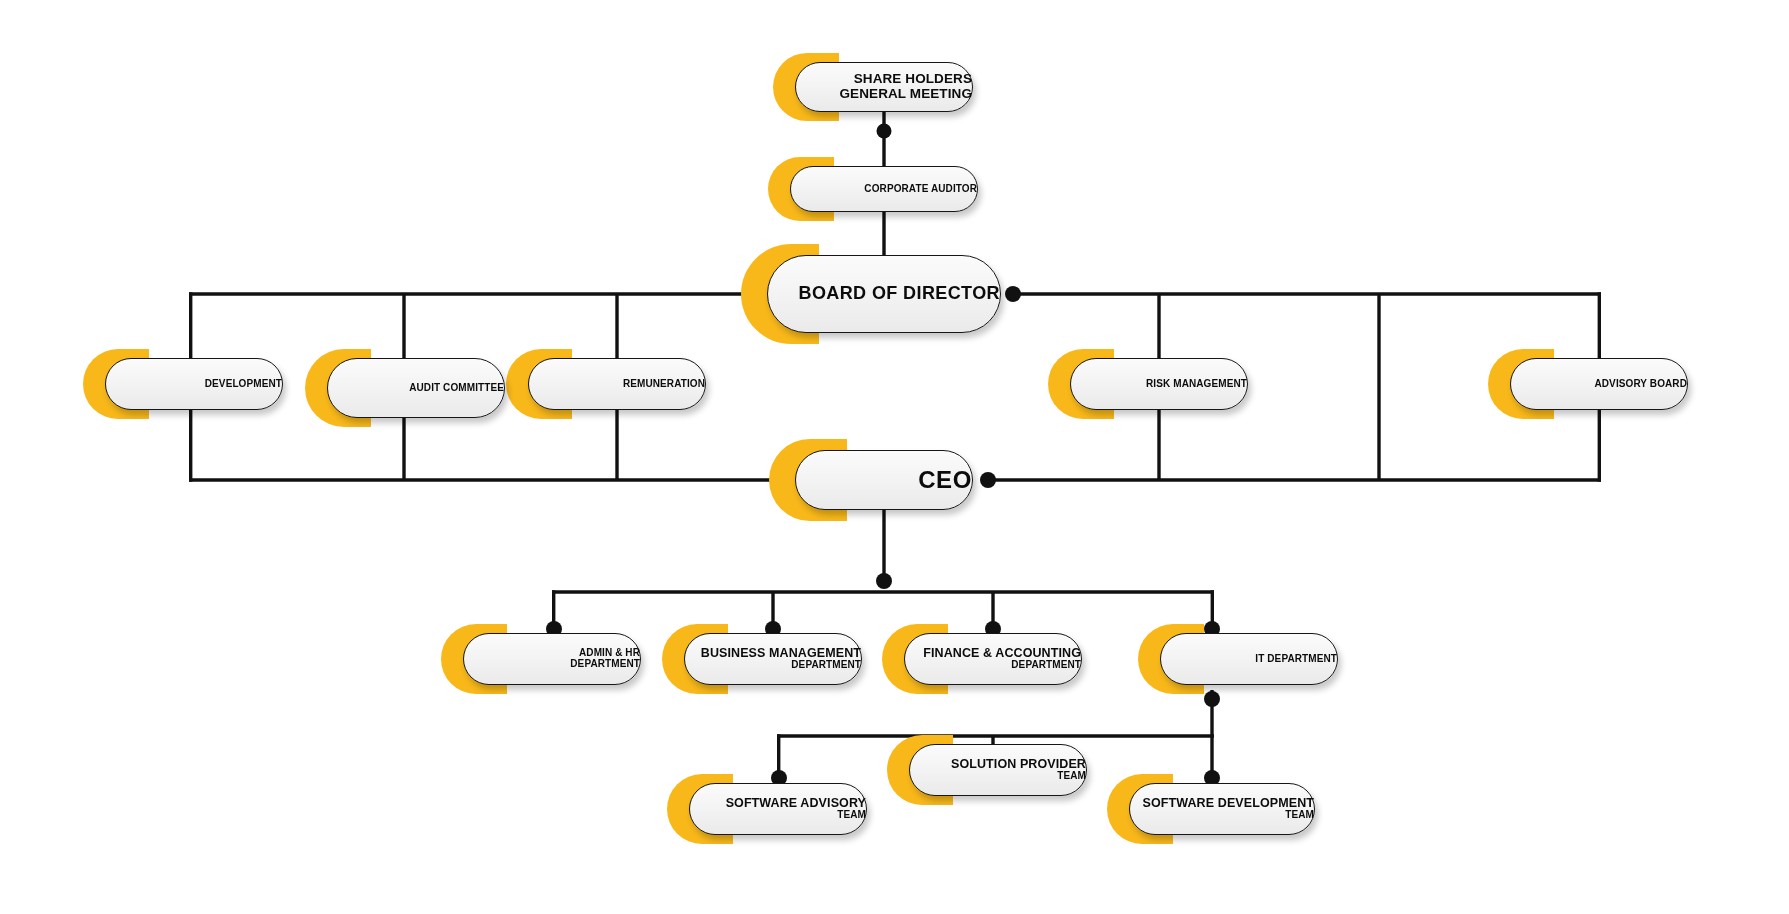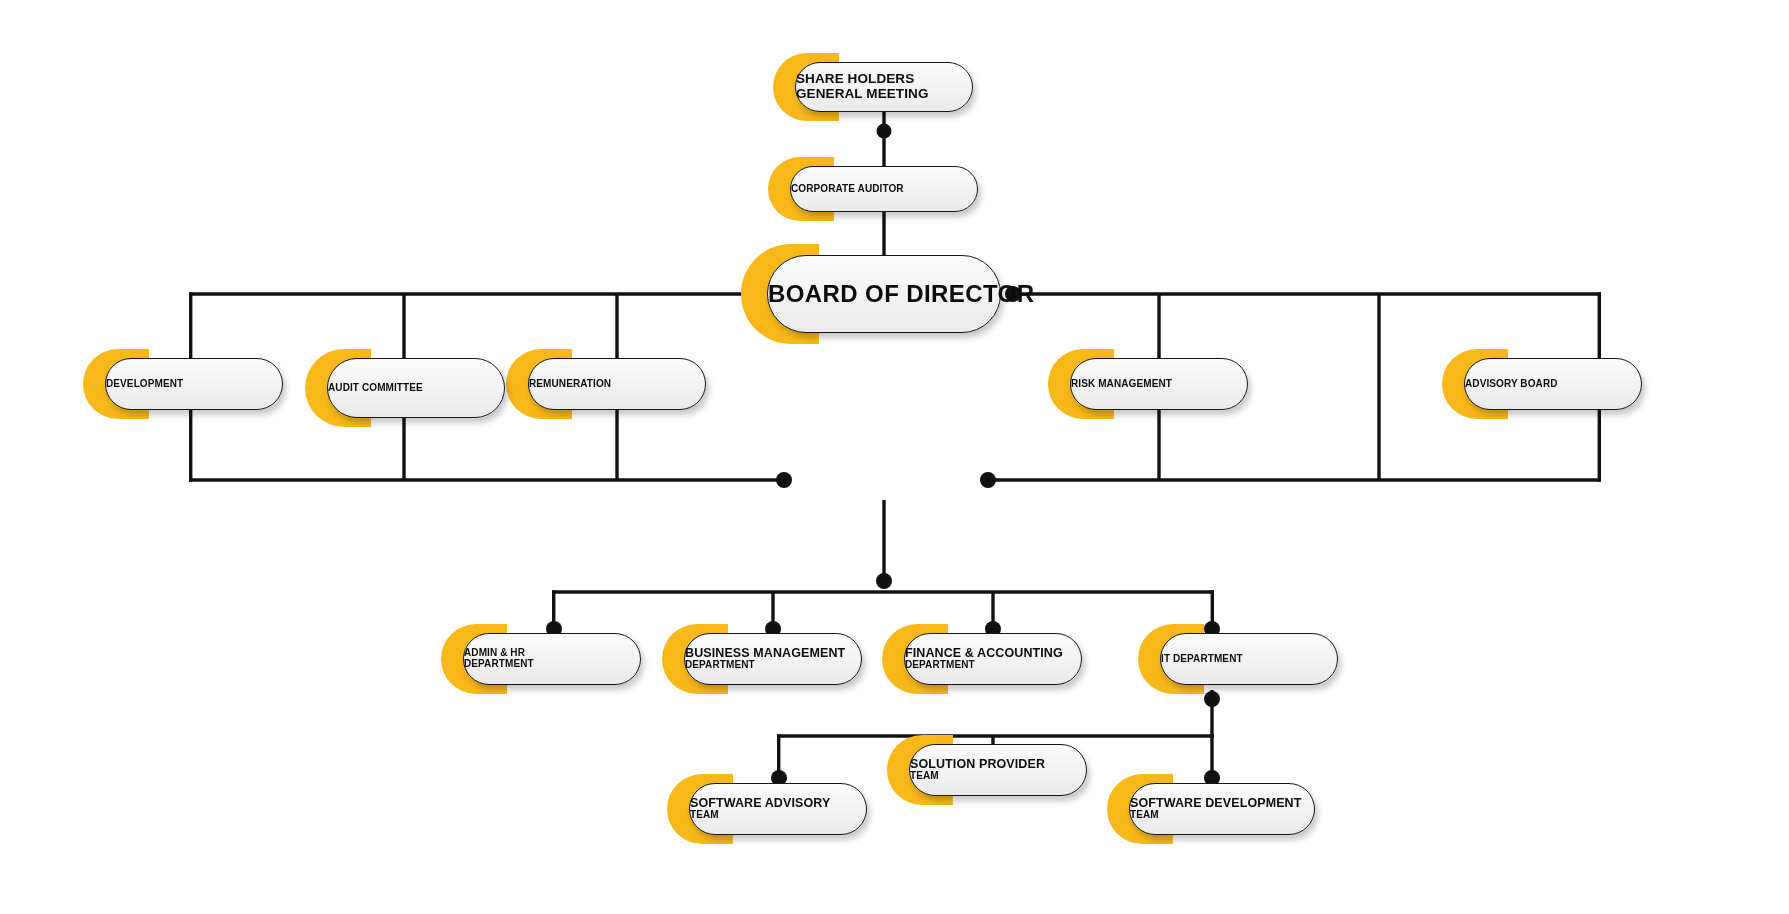--- a/index.html
+++ b/index.html
@@ -56,40 +56,40 @@
     top: 0;
     right: 0;
     bottom: 0;
     border: 1.6px solid #16161a;
     border-radius: 999px;
     background: linear-gradient(180deg, #fbfbfb 0%, #f4f4f4 45%, #eaeaea 100%);
     box-shadow: 3px 5px 6px rgba(0,0,0,0.22);
     z-index: 3;
     display: flex;
     flex-direction: column;
-    align-items: flex-start;
+    align-items: flex-end;
     justify-content: center;
     text-align: center;
     line-height: 1.08;
     color: #0c0c0c;
   }
   .node.big .pill {
     border-width: 1.8px;
   }
   .ln {
     display: block;
     white-space: nowrap;
     font-weight: bold;
     letter-spacing: 0.1px;
   }
   
   .t-xs  { font-size: 12.5px; }
   .t-sm  { font-size: 13.5px; }
   .t-md  { font-size: 10px; }
-  .t-lg  { font-size: 24px; letter-spacing: 0.4px; }
+  .t-lg  { font-size: 18px; letter-spacing: 0.4px; }
   .t-xl  { font-size: 24px; letter-spacing: 0.6px; }
 </style>
 </head>
 <body>
 
 <div id="chart">
 
   <svg id="wires" viewBox="0 0 1789 914">
     <g stroke="#111111" stroke-width="3.4" fill="none" stroke-linecap="butt">
 
@@ -198,27 +198,33 @@
   </div>
 
   <div class="node" style="left:1070px; top:358px; width:178px; height:52px;">
     <div class="arc"></div>
     <div class="pill">
       <span class="ln t-md">RISK MANAGEMENT</span>
     </div>
   </div>
 
 
-  <div class="node" style="left:1464px; top:358px; width:178px; height:52px;">
+  <div class="node" style="left:1510px; top:358px; width:178px; height:52px;">
     <div class="arc"></div>
     <div class="pill">
       <span class="ln t-md">ADVISORY BOARD</span>
     </div>
   </div>
 
+  <div class="node big" style="left:795px; top:450px; width:178px; height:60px;">
+    <div class="arc"></div>
+    <div class="pill">
+      <span class="ln t-xl">CEO</span>
+    </div>
+  </div>
 
   <div class="node" style="left:463px; top:633px; width:178px; height:52px;">
     <div class="arc"></div>
     <div class="pill">
       <span class="ln t-md">ADMIN &amp; HR</span>
       <span class="ln t-md">DEPARTMENT</span>
     </div>
   </div>
 
   <div class="node" style="left:684px; top:633px; width:178px; height:52px;">

